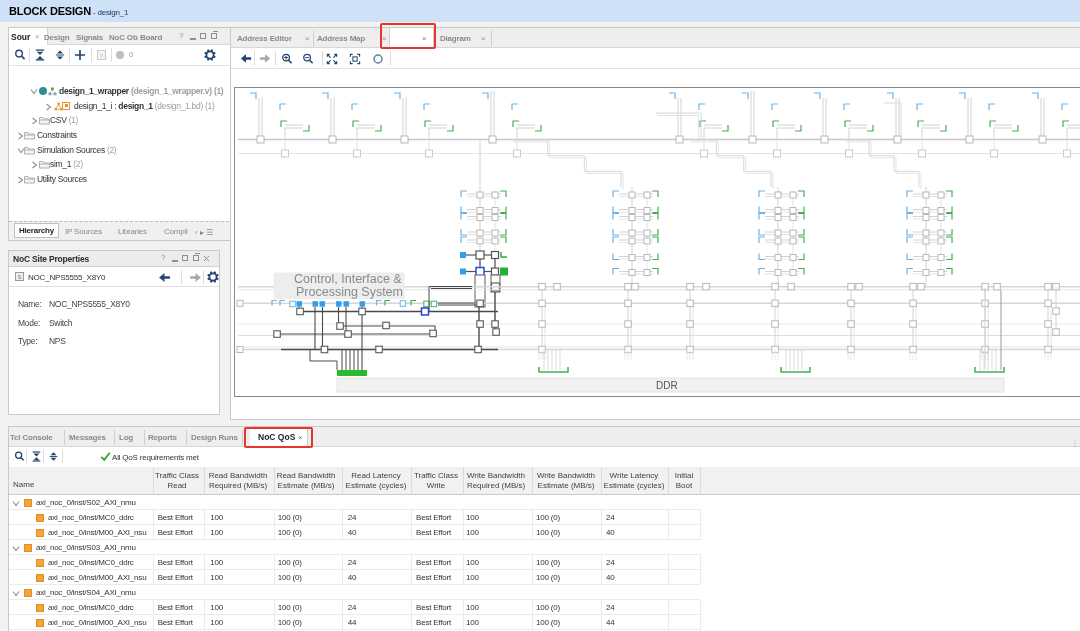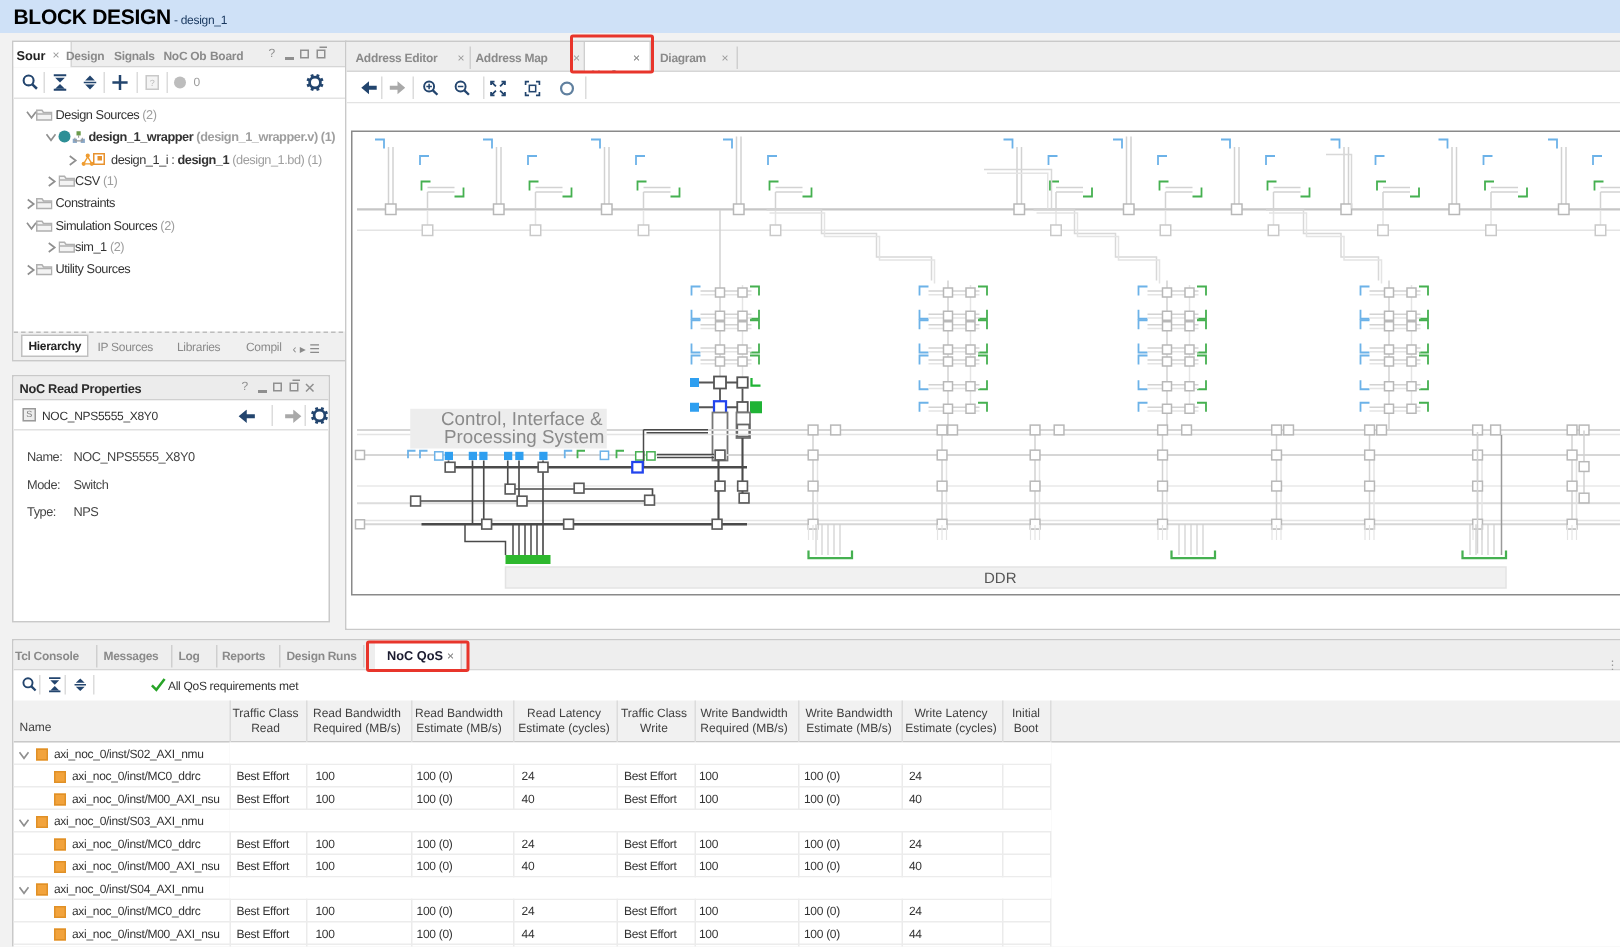--- a/index.html
+++ b/index.html
@@ -1,19 +1,19 @@
 <!DOCTYPE html>
 <html><head><meta charset="utf-8"><style>
 *{margin:0;padding:0;box-sizing:border-box;}
 html,body{width:1080px;height:631px;overflow:hidden;background:#f2f2f2;
 font-family:"Liberation Sans",sans-serif;}
 .abs{position:absolute;}
 .titlebar{position:absolute;left:0;top:0;width:1080px;height:22px;background:#cfe1f7;
 font-size:8px;line-height:22px;padding-left:9px;color:#17365d;letter-spacing:-0.2px;}
-.titlebar b{color:#000;font-size:14px;letter-spacing:-0.2px;}
+.titlebar b{color:#000;font-size:11px;letter-spacing:-0.2px;}
 .panel{position:absolute;background:#fff;border:1px solid #c9c9c9;overflow:hidden;}
 .tabbar{position:absolute;left:0;top:0;right:0;background:#eeeeee;border-bottom:1px solid #d6d6d6;}
 .tab{position:absolute;font-size:8px;font-weight:bold;color:#8a8a8a;letter-spacing:-0.2px;white-space:nowrap;}
 .toolrow{position:absolute;background:#fff;border-bottom:1px solid #e3e3e3;}
 .treerow{position:absolute;font-size:8.5px;color:#333;white-space:nowrap;letter-spacing:-0.3px;}
 .g{color:#9e9e9e;}
 .sep{position:absolute;width:1px;background:#dcdcdc;}
 .redbox{position:absolute;border:2.5px solid #e8352b;border-radius:2px;background:transparent;z-index:50;}
 .cell{position:absolute;font-size:8px;color:#333;white-space:nowrap;letter-spacing:-0.2px;line-height:15px;}
 .hcell{position:absolute;font-size:8px;color:#404040;text-align:center;line-height:10px;white-space:nowrap;}
@@ -64,30 +64,20 @@
       <line x1="2.7" y1="7.4" x2="0.7" y2="8.2" stroke="#23456e" stroke-width="2"></line>
       <line x1="2.7" y1="4.6" x2="0.7" y2="3.8" stroke="#23456e" stroke-width="2"></line>
       <line x1="4.6" y1="2.7" x2="3.8" y2="0.7" stroke="#23456e" stroke-width="2"></line>
       <line x1="7.4" y1="2.7" x2="8.2" y2="0.7" stroke="#23456e" stroke-width="2"></line>
       <line x1="9.3" y1="4.6" x2="11.3" y2="3.8" stroke="#23456e" stroke-width="2"></line>
     </svg>
     <div class="sep" style="left:20px;top:20px;height:14px;"></div>
     <div class="sep" style="left:60px;top:20px;height:14px;"></div>
     <div class="sep" style="left:82px;top:20px;height:14px;"></div>
     <div class="sep" style="left:102px;top:20px;height:14px;"></div>
-    <div class="treerow" style="left:0;top:41px;height:15px;line-height:15px;width:100%;">
-      <svg class="abs" style="left:8px;top:4px" width="8" height="7" viewBox="0 0 8 7">
-        <polyline points="1,1.5 4,5.5 7,1.5" fill="none" stroke="#8f8f8f" stroke-width="1.1"></polyline>
-      </svg>
-      <svg class="abs" style="left:15px;top:3px" width="11" height="9" viewBox="0 0 11 9">
-        <path d="M0.5 1.5 h3.5 l1 1.5 h5.5 v5 h-10 z" fill="#f3f3f3" stroke="#b0b0b0"></path>
-        <path d="M0.5 4 h10" stroke="#b0b0b0"></path>
-      </svg>
-      <span style="position:absolute;left:28px;">Design Sources <span class="g">(2)</span></span>
-    </div>
     <div class="treerow" style="left:0;top:55.5px;height:15px;line-height:15px;width:100%;font-weight:bold;">
       <svg class="abs" style="left:21px;top:4px" width="8" height="7" viewBox="0 0 8 7">
         <polyline points="1,1.5 4,5.5 7,1.5" fill="none" stroke="#8f8f8f" stroke-width="1.1"></polyline>
       </svg>
       <div class="abs" style="left:30px;top:3px;width:8px;height:8px;border-radius:50%;background:#2e8f96;"></div>
       <svg class="abs" style="left:39px;top:3px" width="9" height="9" viewBox="0 0 9 9">
         <rect x="3" y="0.5" width="2.8" height="2.8" fill="#6a9a4a"></rect>
         <rect x="0.5" y="5.5" width="2.8" height="2.8" fill="#8aa8c8"></rect>
         <rect x="5.8" y="5.5" width="2.8" height="2.8" fill="#8aa8c8"></rect>
         <path d="M4.4 3.2 v1.6 M1.9 6.9 h5 M1.9 4.8 v2 M6.9 4.8 v2" stroke="#999" stroke-width="0.7" fill="none"></path>
@@ -160,21 +150,21 @@
     </div>
     <div class="abs" style="left:0;bottom:0;width:100%;height:19px;background:#f0f0f0;border-top:1px dashed #bdbdbd;"></div>
     <div class="abs" style="left:5px;bottom:2px;width:45px;height:15px;background:#fff;border:1px solid #c0c0c0;font-size:8px;font-weight:bold;color:#222;text-align:center;line-height:14px;letter-spacing:-0.2px;">Hierarchy</div>
     <span class="abs tab" style="left:56px;bottom:4px;font-weight:normal;">IP Sources</span>
     <span class="abs tab" style="left:109px;bottom:4px;font-weight:normal;">Libraries</span>
     <span class="abs tab" style="left:155px;bottom:4px;font-weight:normal;">Compil</span>
     <span class="abs" style="left:186px;bottom:3px;font-size:8px;color:#8a8a8a;">‹ ▸ ☰</span>
   </div>
 <div class="panel" style="left:8px;top:250px;width:212px;height:165px;">
     <div class="abs" style="left:0;top:0;width:100%;height:16px;background:#ececec;border-bottom:1px solid #d0d0d0;"></div>
-    <span class="abs" style="left:4px;top:3px;font-size:8.5px;font-weight:bold;color:#2b2b2b;letter-spacing:-0.2px;">NoC Read Properties</span>
+    <span class="abs" style="left:4px;top:3px;font-size:8.5px;font-weight:bold;color:#2b2b2b;letter-spacing:-0.2px;">NoC Site Properties</span>
     <span class="abs" style="left:152px;top:2px;font-size:8px;color:#8f8f8f;">?</span>
     <div class="abs" style="left:162.5px;top:9px;width:6px;height:1.5px;background:#8f8f8f;"></div>
     <div class="abs" style="left:173.0px;top:4px;width:6px;height:6px;border:1px solid #8f8f8f;"></div>
     <div class="abs" style="left:183.5px;top:4px;width:6px;height:6px;border:1px solid #8f8f8f;"></div>
     <div class="abs" style="left:185.5px;top:2px;width:5px;height:1px;background:#8f8f8f;"></div>
     <svg class="abs" style="left:194.0px;top:4px" width="7" height="7" viewBox="0 0 7 7">
       <path d="M1 1 L6 6 M6 1 L1 6" stroke="#8f8f8f" stroke-width="1"></path>
     </svg>
     <div class="abs" style="left:0;top:16px;width:100%;height:20px;background:#fff;border-bottom:1px solid #e0e0e0;"></div>
     <div class="abs" style="left:6px;top:21px;width:9px;height:9px;border:1px solid #9a9a9a;background:#eee;font-size:6px;color:#777;text-align:center;line-height:9px;">S</div>

